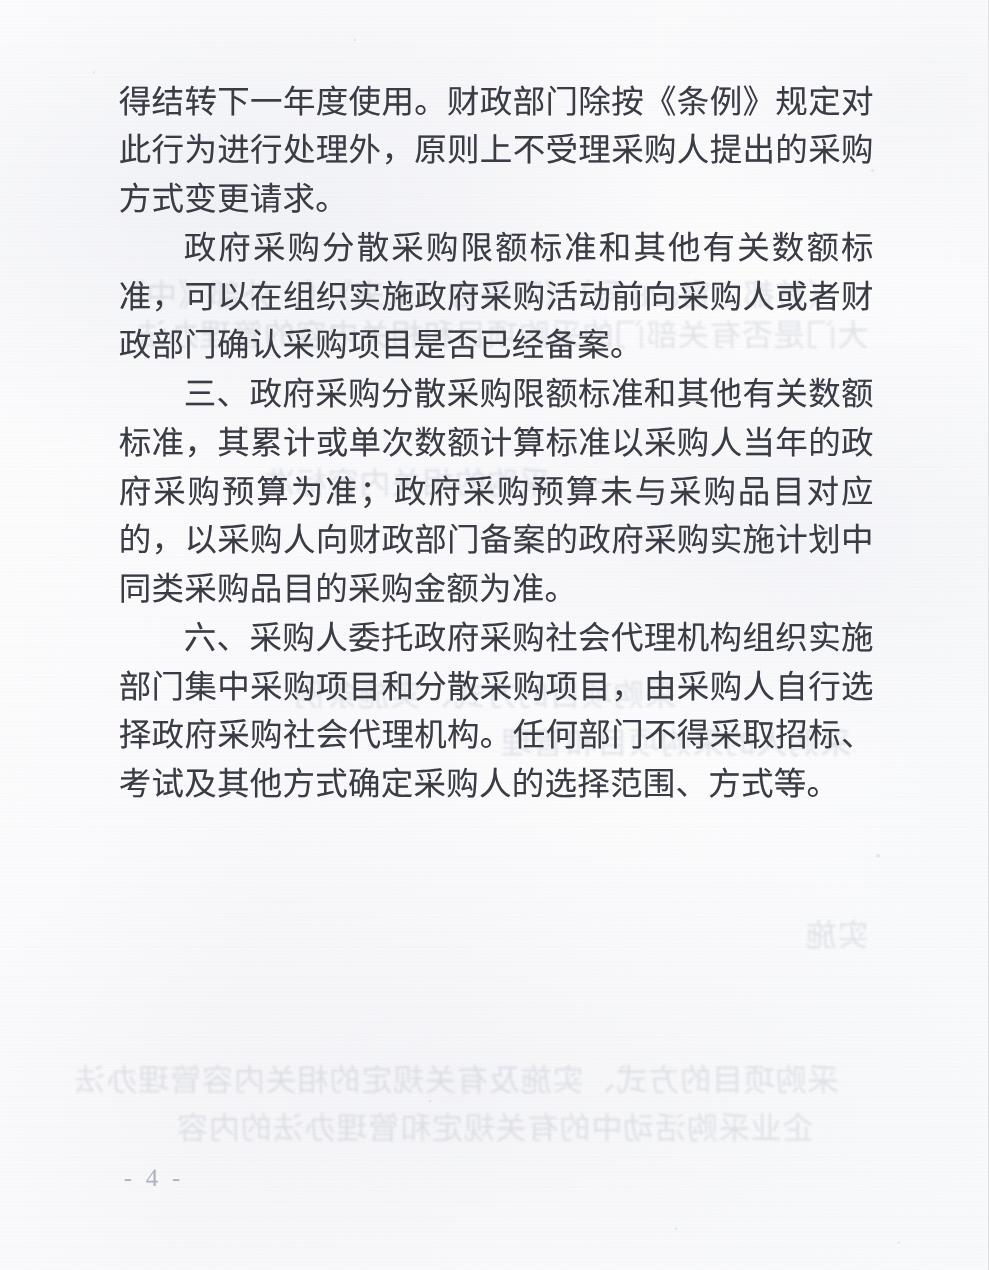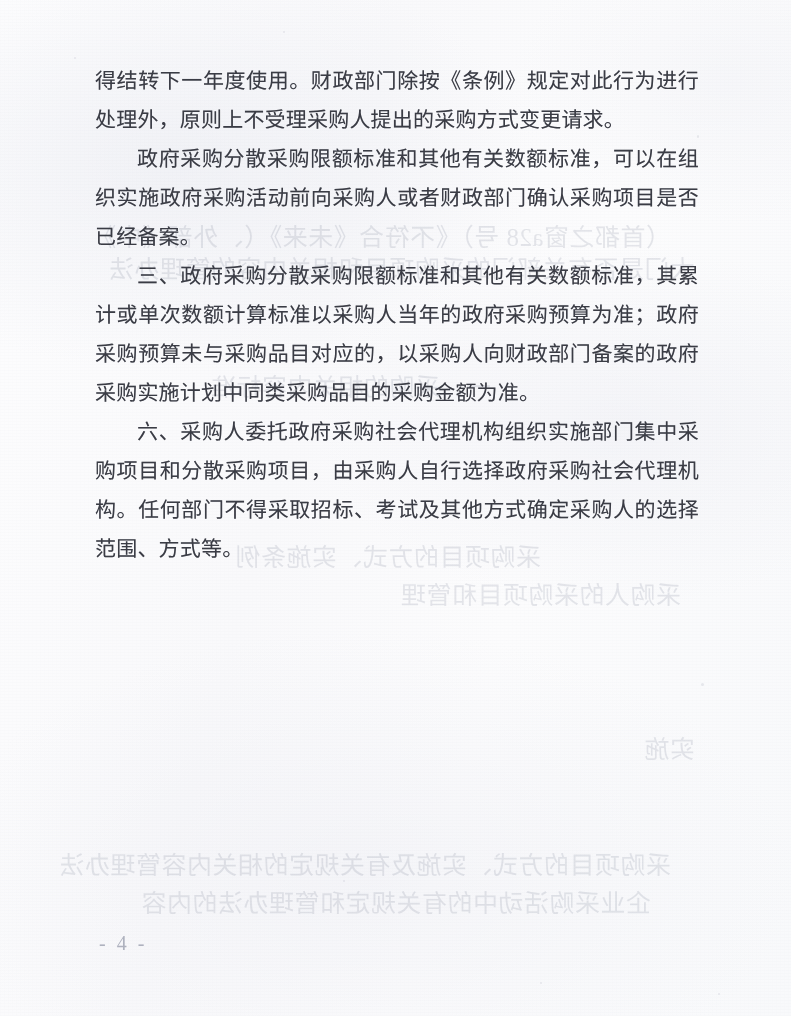--- a/index.html
+++ b/index.html
@@ -65,21 +65,21 @@
   .body-text {
     position: absolute;
     left: 95px;
     top: 62px;
     width: 604px;
   }
 
   .para {
     margin: 0;
     color: #3a3c45;
-    font-size: 21px;
+    font-size: 26px;
     line-height: 39px;
     text-align: justify;
     text-align-last: left;
     text-justify: inter-character;
     letter-spacing: 0.2px;
     text-indent: 2em;
     font-family: "Liberation Serif", "DejaVu Serif", serif;
   }
   .para.no-indent { text-indent: 0; }
 

